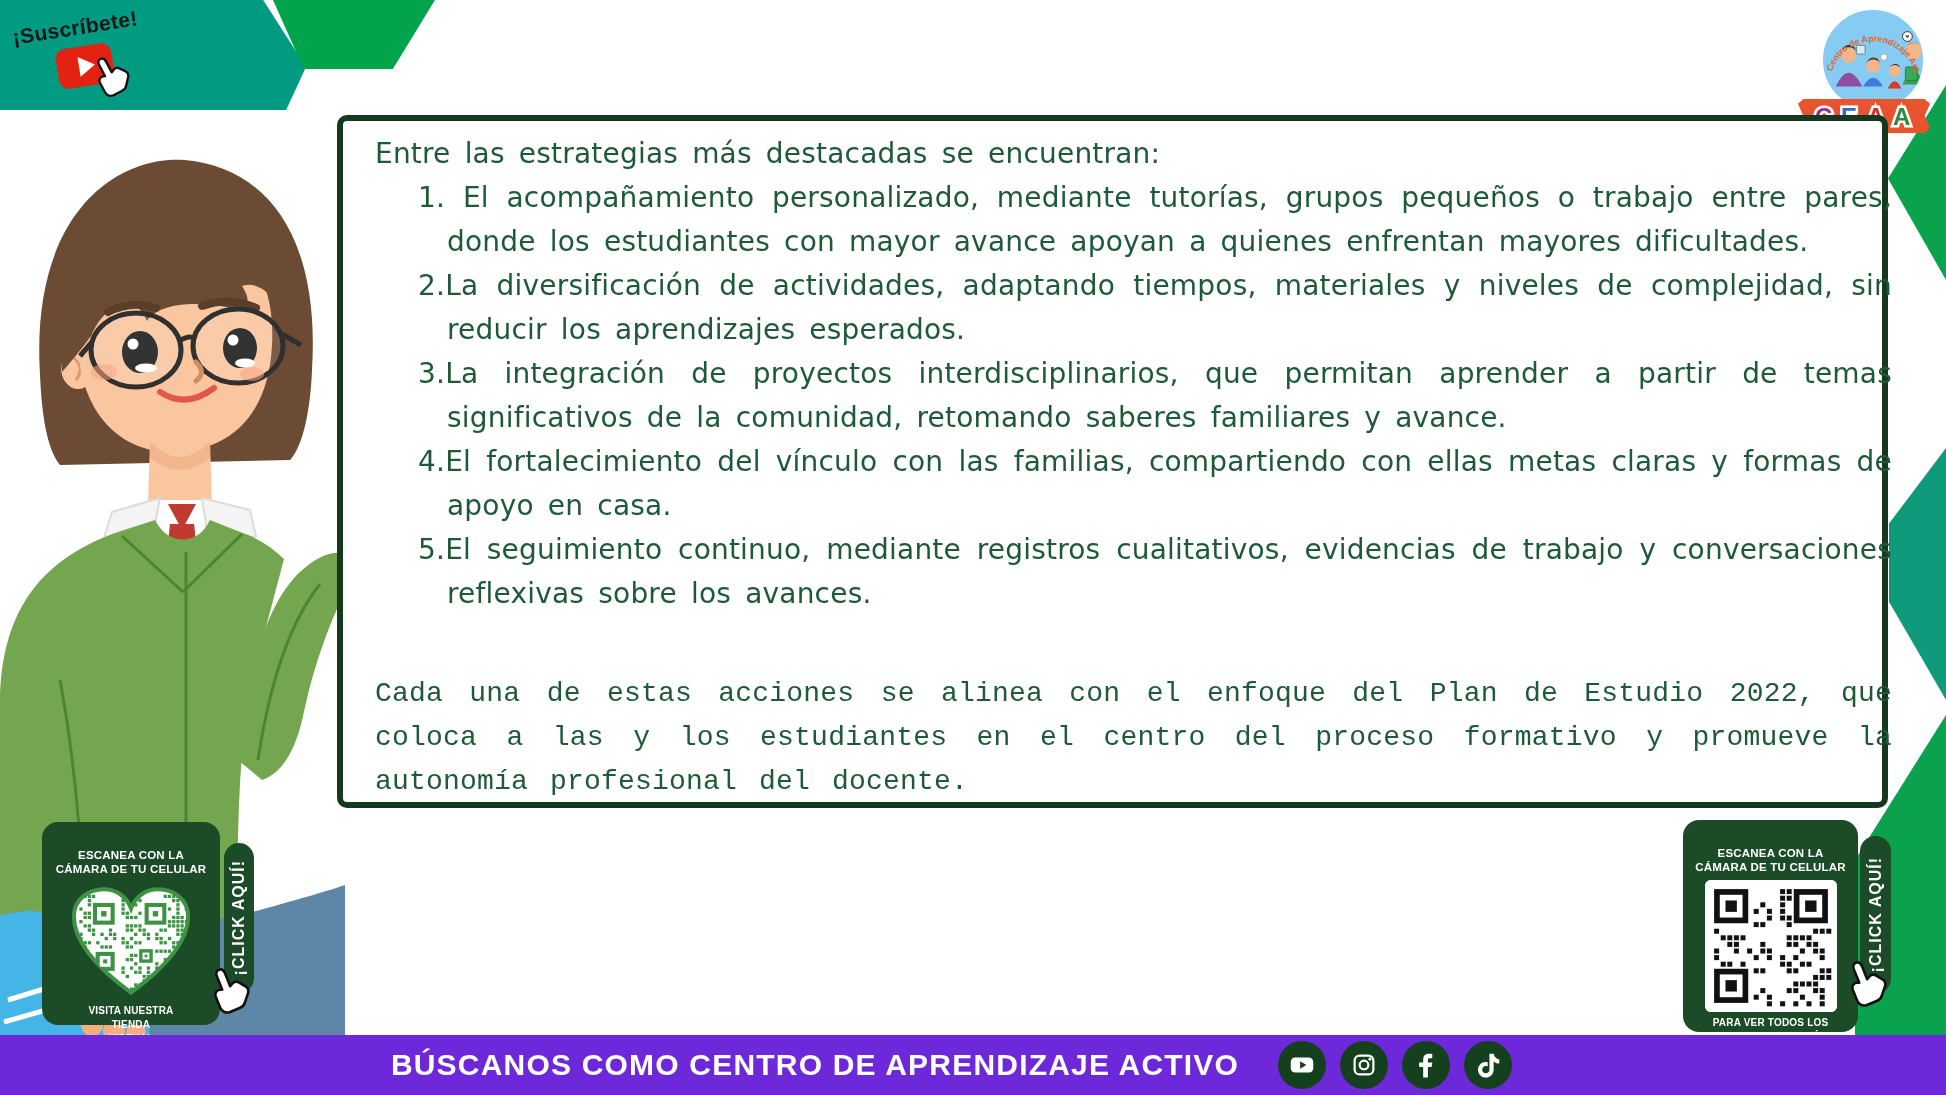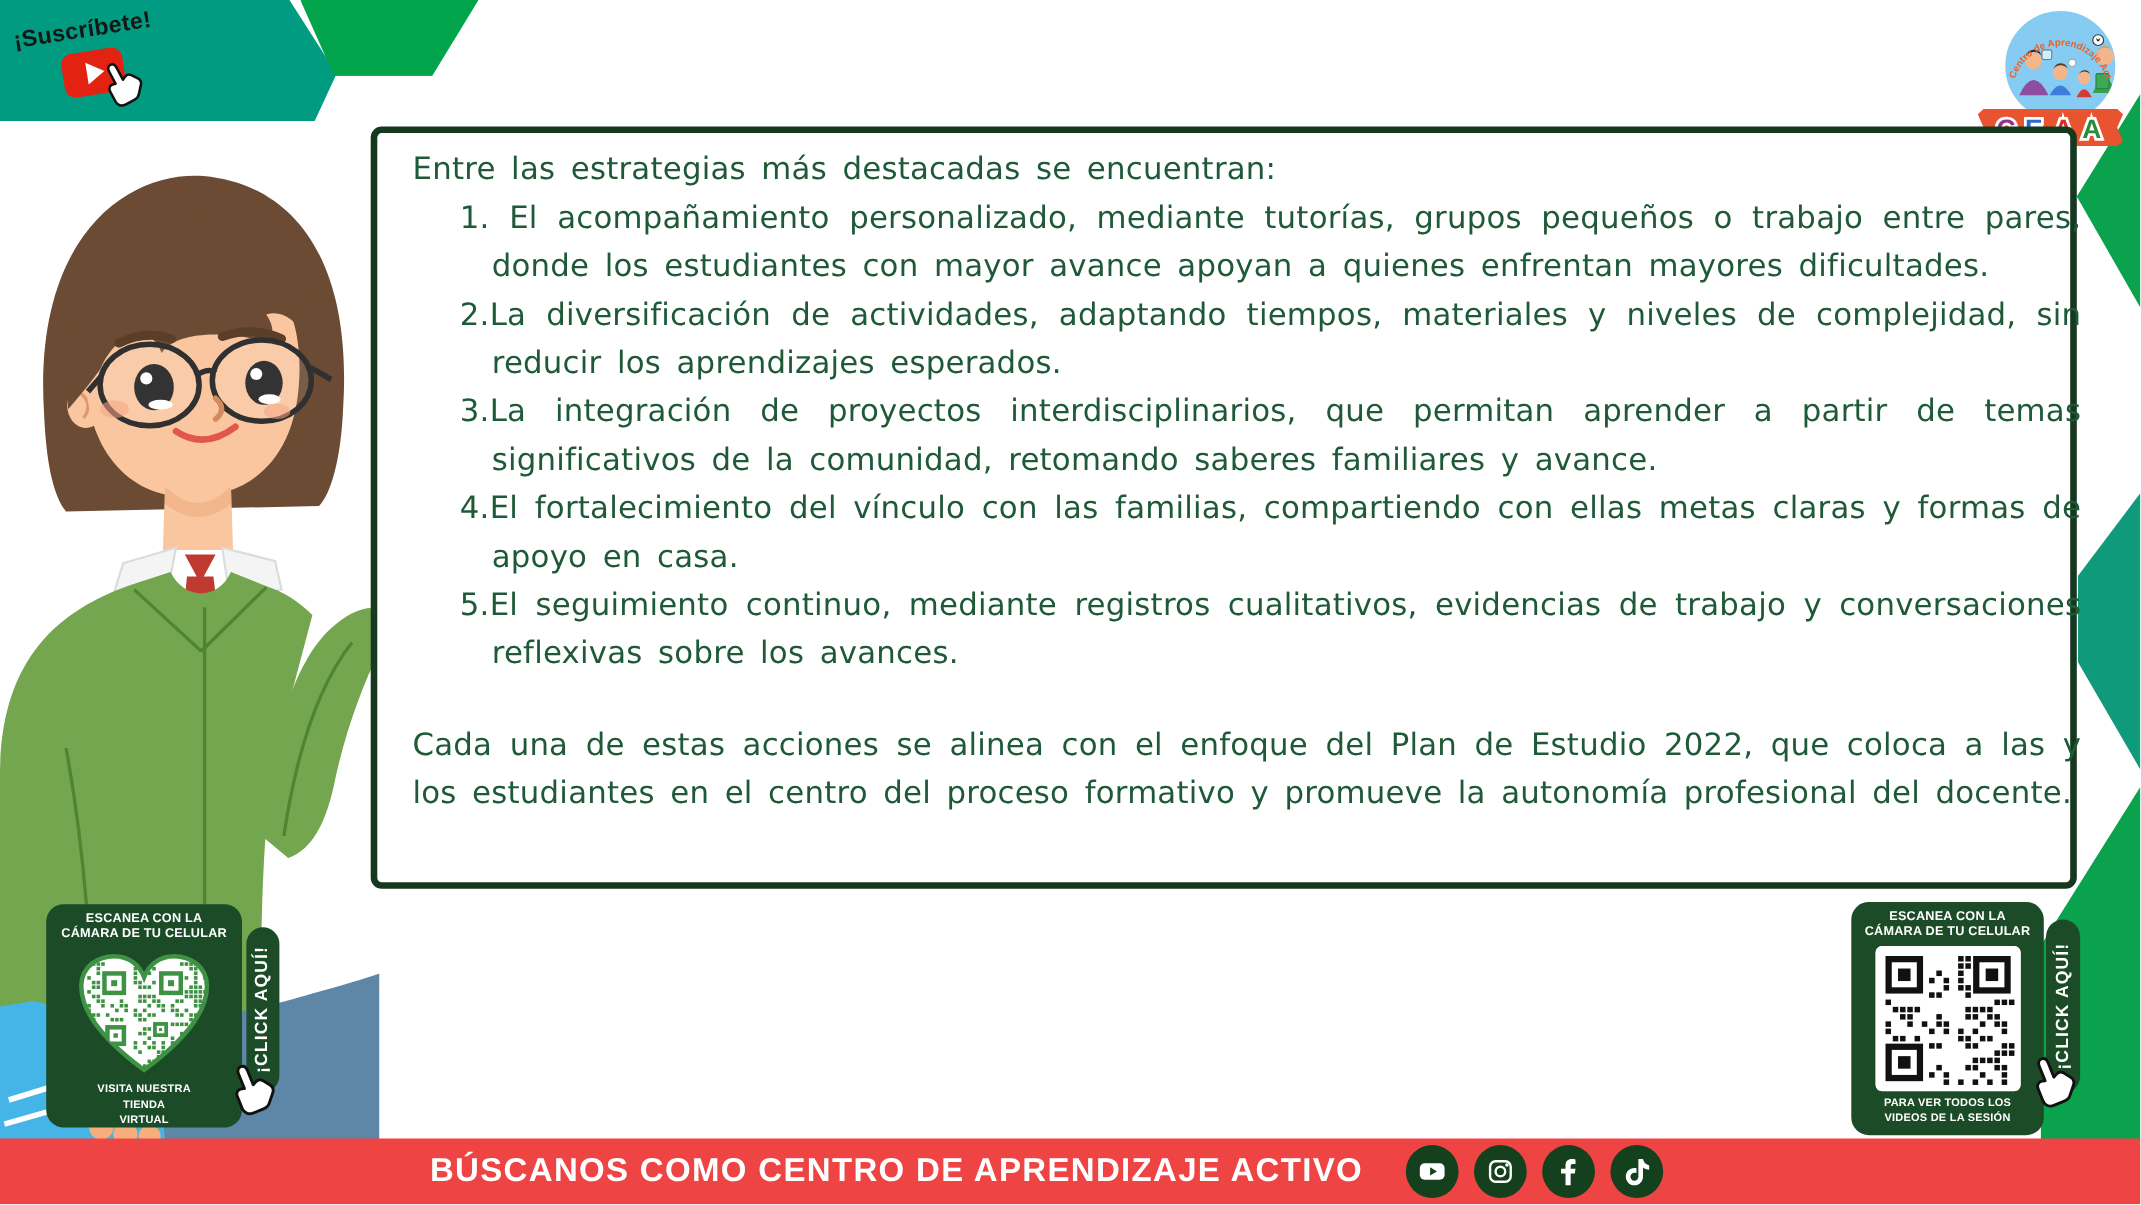--- a/index.html
+++ b/index.html
@@ -41,41 +41,41 @@
     stroke:#fff;stroke-width:5px;paint-order:stroke fill;}
 
   
   .box-frame{position:absolute;left:337px;top:115px;width:1551px;height:693px;background:#fff;
     border:6px solid #16381F;border-radius:10px;box-sizing:border-box;}
   .box-text{position:absolute;left:375px;top:132px;width:1517px;color:#1E5A38;
     font-family:"DejaVu Sans",sans-serif;font-size:28px;line-height:44px;
     letter-spacing:.2px;word-spacing:5px;}
   .box-text .intro{text-align:left;}
   .box-text .li{text-align:justify;padding-left:72px;text-indent:-29px;}
-  .box-text .closing{text-align:justify;margin-top:39px;}
+  .box-text .closing{text-align:justify;margin-top:56px;font-family:Liberation Mono, monospace;}
 
   
   .qr-panel{position:absolute;background:#1C4B28;border-radius:16px;color:#fff;
     text-align:center;font-weight:bold;}
   .qr-left{left:42px;top:822px;width:178px;height:203px;}
   .qr-right{left:1683px;top:820px;width:175px;height:212px;}
-  .qr-head{padding-top:6px;font-size:11.5px;line-height:14px;letter-spacing:.2px;}
+  .qr-head{padding-top:26px;font-size:11.5px;line-height:14px;letter-spacing:.2px;}
   .qr-cap{font-size:10px;line-height:14px;letter-spacing:.2px;}
   .qr-left svg.qr{display:block;margin:5px auto 3px;width:136px;height:120px;}
   .qr-right svg.qr{display:block;margin:6px auto 4px;width:132px;height:132px;background:#fff;border-radius:6px;}
 
   .pill{position:absolute;background:#1C4B28;border-radius:16px;display:flex;
     align-items:center;justify-content:center;}
   .pill-left{left:224px;top:843px;width:30px;height:150px;}
   .pill-right{left:1860px;top:836px;width:31px;height:158px;}
   .pill span{writing-mode:vertical-rl;transform:rotate(180deg);color:#fff;font-weight:bold;
     font-size:16px;letter-spacing:1px;white-space:nowrap;}
 
   
-  .footer{position:absolute;left:0;top:1035px;width:1946px;height:60px;background:#ef4444;}
+  .footer{position:absolute;left:0;top:1035px;width:1946px;height:60px;background:#6d28d9;}
   .footer .ftext{position:absolute;left:0;top:0;width:1630px;height:60px;line-height:60px;
     text-align:center;color:#fff;font-weight:bold;font-size:30px;letter-spacing:1.2px;}
   .socials{position:absolute;left:1278px;top:6px;display:flex;gap:14px;}
   .soc{width:48px;height:48px;border-radius:50%;background:#15401D;display:flex;
     align-items:center;justify-content:center;}
   .soc svg{width:30px;height:30px;}
 
   .charsvg{position:absolute;left:0;top:120px;width:345px;height:920px;}
 </style>
 </head>

